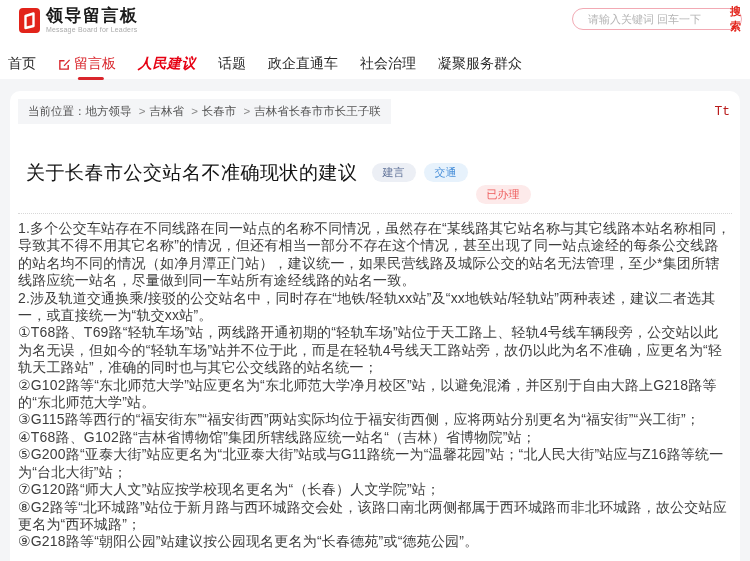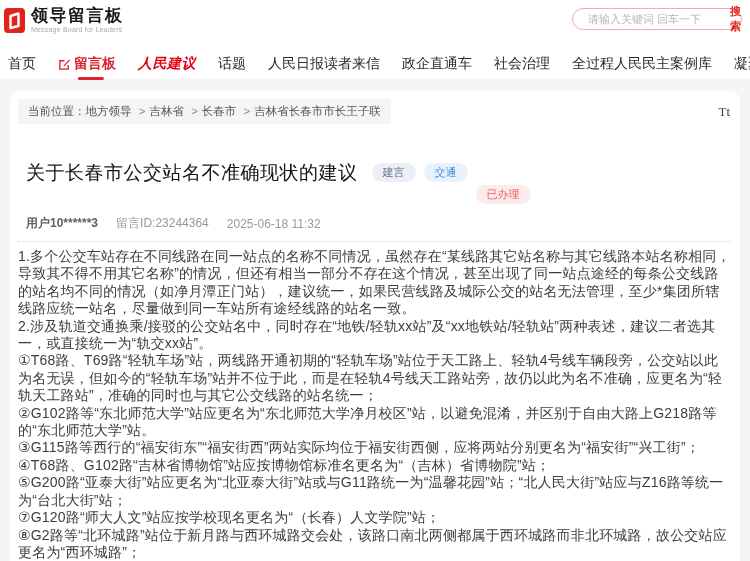--- a/index.html
+++ b/index.html
@@ -6,48 +6,48 @@
     --brand-red:#e2231a;
     --nav-red:#d9262c;
     --page-bg:#f4f5f7;
     --text-main:#3d3d3d;
   }
   *{margin:0;padding:0;box-sizing:border-box;}
   html,body{width:750px;height:561px;overflow:hidden;background:#fff;
     font-family:"Liberation Sans","DejaVu Sans",sans-serif;}
   
   .header{position:relative;width:750px;height:79px;background:#fff;}
-  .logo{position:absolute;left:4px;top:6px;display:flex;align-items:flex-start;cursor:pointer;}
+  .logo{position:absolute;left:19px;top:6px;display:flex;align-items:flex-start;cursor:pointer;}
   .logo-icon{width:21px;height:27px;margin-top:2px;}
   .logo-text{margin-left:6px;}
   .logo-title{font-size:17px;font-weight:bold;color:#1a1a1a;letter-spacing:1.5px;line-height:20px;}
   .logo-sub{font-size:7px;color:#aaa;letter-spacing:.2px;}
   .search{position:absolute;right:8px;top:8px;width:170px;height:22px;border:1px solid #f2aab4;
     border-radius:12px;display:flex;align-items:center;padding:0 9px;background:#fff;}
   .search input{border:none;outline:none;flex:1;font-size:11px;color:#333;margin-left:6px;
     font-family:inherit;background:transparent;}
   .search input::placeholder{color:#b5b5b5;}
   .search-btn{font-size:11px;font-weight:bold;color:var(--brand-red);background:none;border:none;
     cursor:pointer;font-family:inherit;padding:0;}
   .nav{position:absolute;left:8px;right:8px;bottom:6px;display:flex;align-items:center;gap:22px;}
   .nav-item{font-size:14px;color:#2b2b2b;cursor:pointer;white-space:nowrap;position:relative;
     display:flex;align-items:center;gap:3px;}
-  .nav-item.active{color:var(--nav-red);font-weight:bold;}
+  .nav-item.active{color:var(--nav-red);font-weight:normal;}
   .nav-underline{position:absolute;left:50%;transform:translateX(-35%);bottom:-7px;width:26px;height:3px;
     border-radius:2px;background:var(--nav-red);}
   .nav-item.logo-like{color:#e60012;font-weight:bold;font-style:italic;letter-spacing:.5px;}
   
   .page-area{width:750px;height:482px;background:var(--page-bg);padding-top:12px;}
   .card{width:730px;height:476px;margin-left:10px;background:#fff;border-radius:10px 10px 0 0;
     padding:8px 6px 0 6px;position:relative;}
   .crumb-row{display:flex;align-items:center;justify-content:space-between;margin:0 4px 0 2px;}
   .crumb-box{display:inline-block;background:#f4f5f7;padding:5px 10px;font-size:11.5px;color:#555;}
   .crumb-box a{color:#555;text-decoration:none;cursor:pointer;}
   .crumb-sep{color:#888;margin:0 4px;}
-  .font-tool{color:#404040;font-size:13px;cursor:pointer;font-family:Liberation Serif, serif;}
+  .font-tool{color:#b91c1c;font-size:13px;cursor:pointer;font-family:Liberation Mono, monospace;}
   .title-row{display:flex;align-items:center;margin:17px 0 0 10px;gap:8px;}
   .post-title{font-size:19px;font-weight:normal;color:#141414;letter-spacing:.5px;}
   .tag{font-size:11px;line-height:11px;padding:4px 11px;border-radius:10px;white-space:nowrap;}
   .tag-category{background:#eceff5;color:#5c6f96;margin-left:6px;}
   .tag-topic{background:#e7f2fc;color:#4a90d9;}
   .tag-status{background:#fdeaea;color:#ee5a5a;margin-top:44px;}
   .meta-row{display:flex;align-items:center;gap:18px;margin:11px 0 0 10px;font-size:12px;color:#9a9a9a;}
   .meta-user{color:#5f5f5f;font-weight:bold;}
   .divider{border:none;border-top:1.5px dotted #d8d8d8;margin:9px 2px 6px 2px;}
   .content{font-size:14px;line-height:17.4px;color:var(--text-main);margin:0 2px;letter-spacing:.2px;}
@@ -82,24 +82,22 @@
     <span class="nav-item active">
       <svg width="13" height="13" viewBox="0 0 14 14">
         <path d="M11 7.5 V12 H2 V3 H7" fill="none" stroke="#d9262c" stroke-width="1.5"></path>
         <path d="M6 8 L12 1.5 L13 2.5 L7 9 Z" fill="#d9262c"></path>
       </svg>
       <span>留言板</span>
       <span class="nav-underline"></span>
     </span>
     <span class="nav-item logo-like">人民建议</span>
     <span class="nav-item">话题</span>
-    <span class="nav-item">人民日报读者来信</span>
     <span class="nav-item">政企直通车</span>
     <span class="nav-item">社会治理</span>
-    <span class="nav-item">全过程人民民主案例库</span>
     <span class="nav-item">凝聚服务群众</span>
   </div>
 </div>
 
 <div class="page-area">
   <div class="card">
 
     <div class="crumb-row">
       <div class="crumb-box">
         <span>当前位置：</span><a>地方领导</a>
@@ -110,35 +108,30 @@
       <span class="font-tool">Tt</span>
     </div>
 
     <div class="title-row">
       <h1 class="post-title">关于长春市公交站名不准确现状的建议</h1>
       <span class="tag tag-category">建言</span>
       <span class="tag tag-topic">交通</span>
       <span class="tag tag-status">已办理</span>
     </div>
 
-    <div class="meta-row">
-      <span class="meta-user">用户10******3</span>
-      <span>留言ID:23244364</span>
-      <span>2025-06-18 11:32</span>
-    </div>
 
     <hr class="divider">
 
     <div class="content">
       <p>1.多个公交车站存在不同线路在同一站点的名称不同情况，虽然存在“某线路其它站名称与其它线路本站名称相同，导致其不得不用其它名称”的情况，但还有相当一部分不存在这个情况，甚至出现了同一站点途经的每条公交线路的站名均不同的情况（如净月潭正门站），建议统一，如果民营线路及城际公交的站名无法管理，至少*集团所辖线路应统一站名，尽量做到同一车站所有途经线路的站名一致。</p>
       <p>2.涉及轨道交通换乘/接驳的公交站名中，同时存在“地铁/轻轨xx站”及“xx地铁站/轻轨站”两种表述，建议二者选其一，或直接统一为“轨交xx站”。</p>
       <p>①T68路、T69路“轻轨车场”站，两线路开通初期的“轻轨车场”站位于天工路上、轻轨4号线车辆段旁，公交站以此为名无误，但如今的“轻轨车场”站并不位于此，而是在轻轨4号线天工路站旁，故仍以此为名不准确，应更名为“轻轨天工路站”，准确的同时也与其它公交线路的站名统一；</p>
       <p>②G102路等“东北师范大学”站应更名为“东北师范大学净月校区”站，以避免混淆，并区别于自由大路上G218路等的“东北师范大学”站。</p>
       <p>③G115路等西行的“福安街东”“福安街西”两站实际均位于福安街西侧，应将两站分别更名为“福安街”“兴工街”；</p>
-      <p>④T68路、G102路“吉林省博物馆”站应按博物馆标准名更名为“（吉林）省博物院”站；</p>
+      <p>④T68路、G102路“吉林省博物馆”集团所辖线路应统一站名“（吉林）省博物院”站；</p>
       <p>⑤G200路“亚泰大街”站应更名为“北亚泰大街”站或与G11路统一为“温馨花园”站；“北人民大街”站应与Z16路等统一为“台北大街”站；</p>
       <p>⑦G120路“师大人文”站应按学校现名更名为“（长春）人文学院”站；</p>
       <p>⑧G2路等“北环城路”站位于新月路与西环城路交会处，该路口南北两侧都属于西环城路而非北环城路，故公交站应更名为“西环城路”；</p>
       <p>⑨G218路等“朝阳公园”站建议按公园现名更名为“长春德苑”或“德苑公园”。</p>
     </div>
 
   </div>
 </div>
 
 </body></html>

